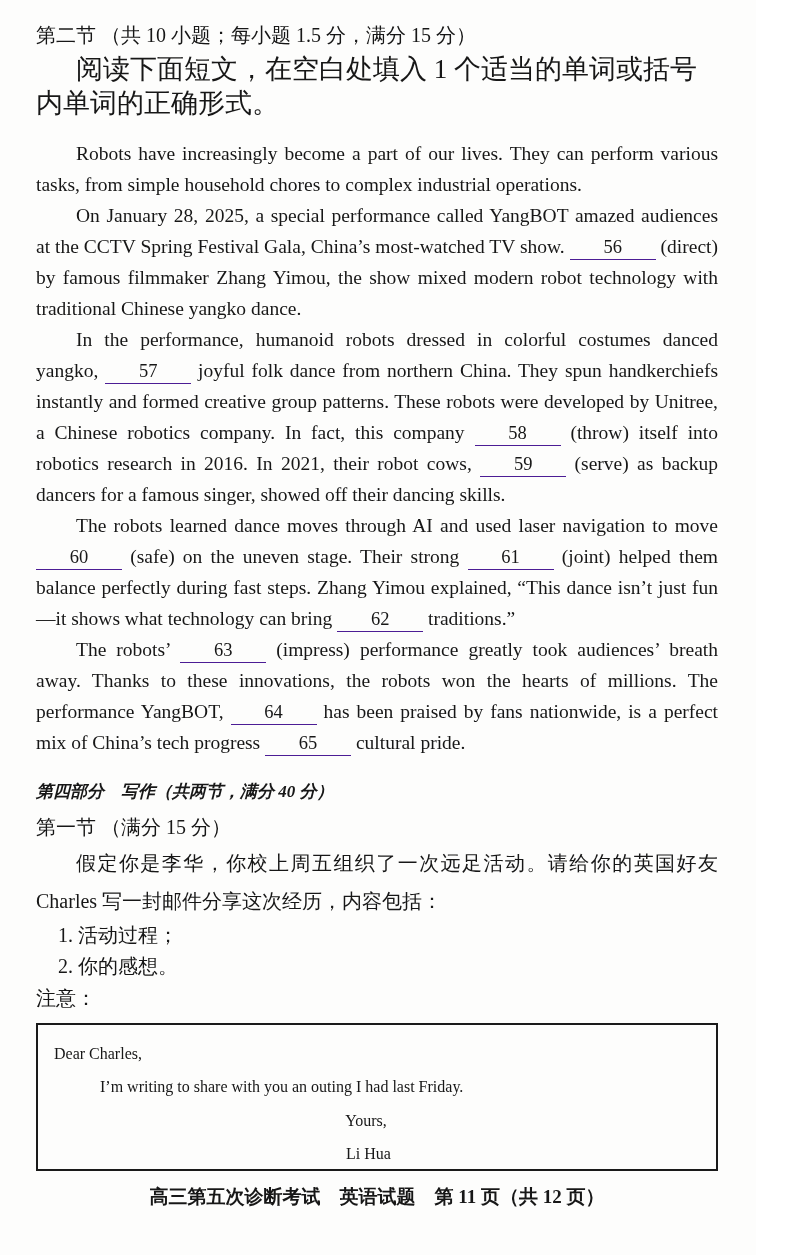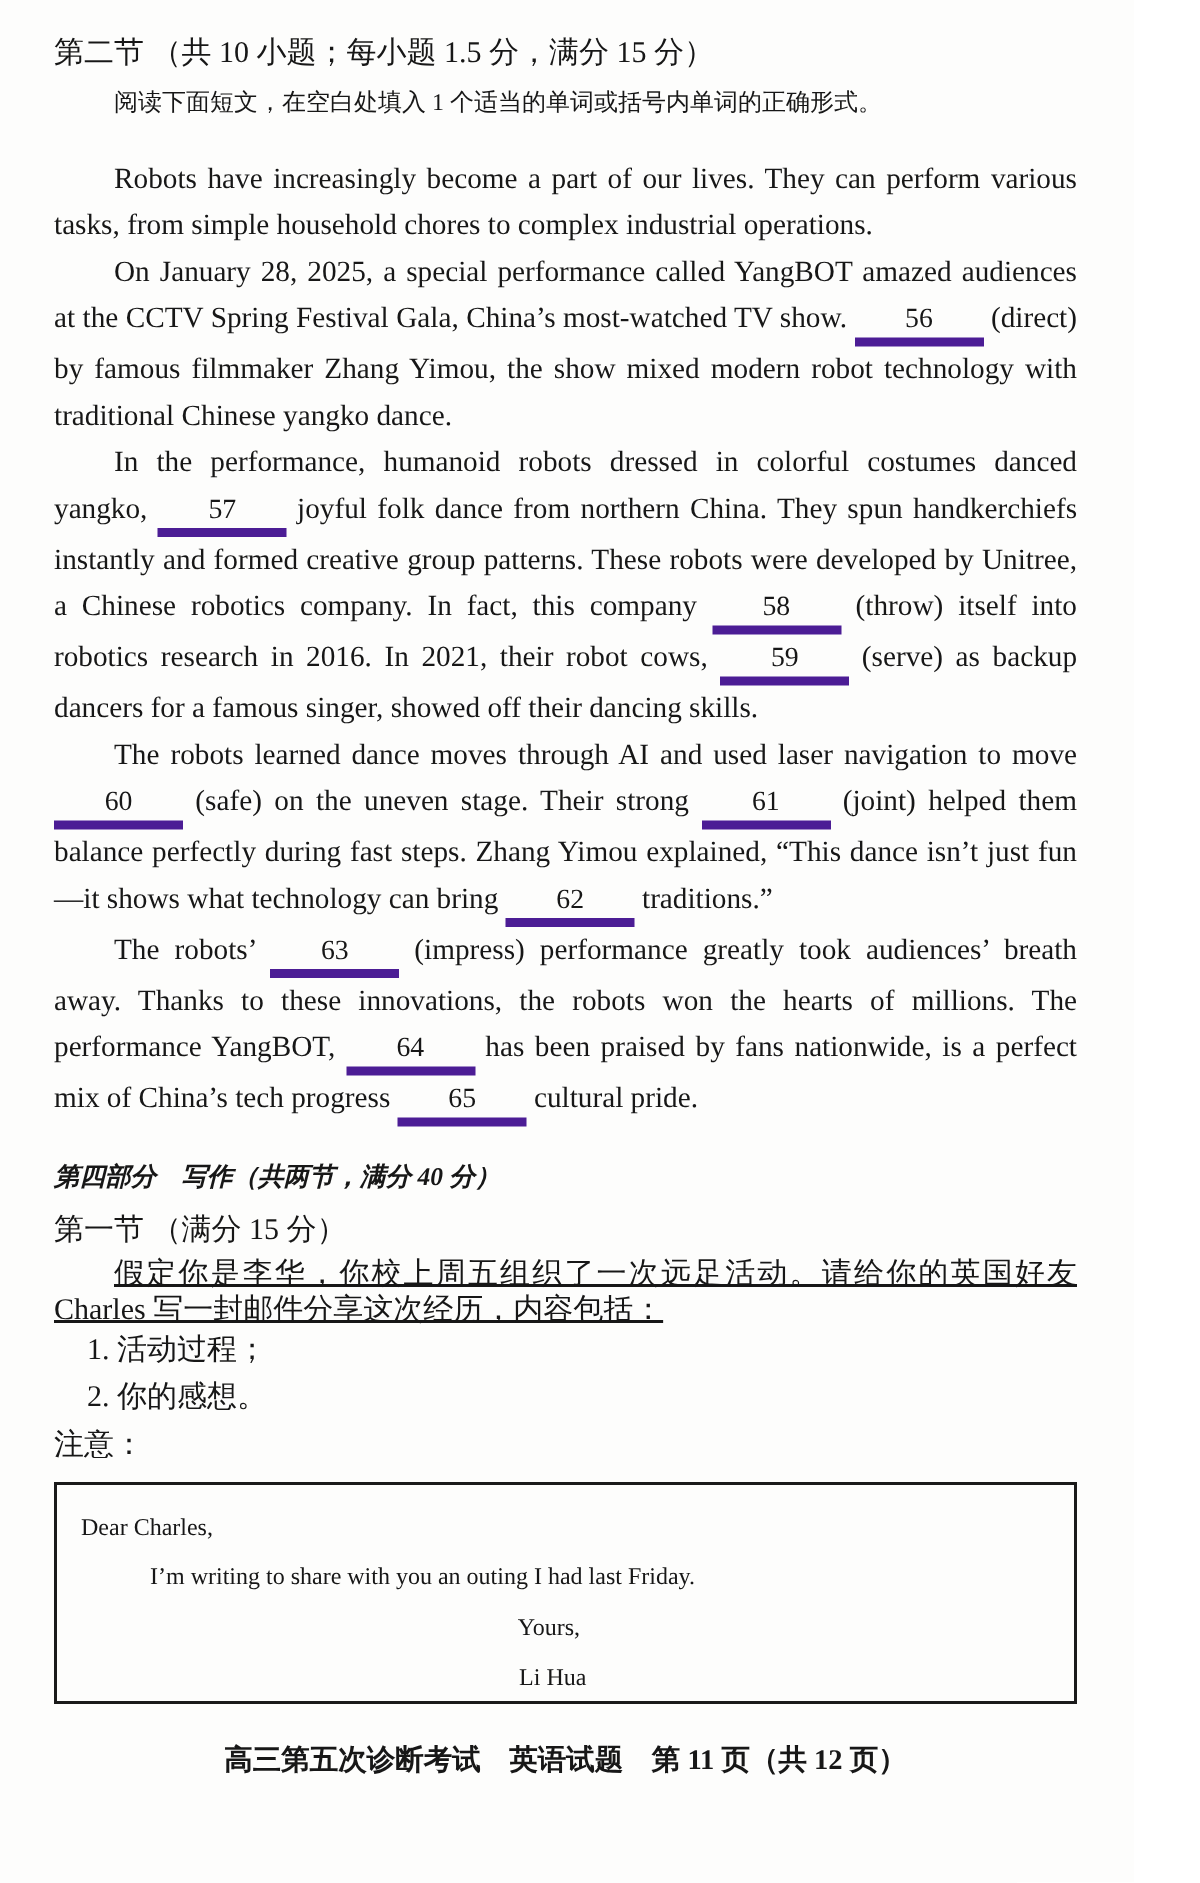--- a/index.html
+++ b/index.html
@@ -11,62 +11,62 @@
     padding: 18px 38px 0 36px;
     overflow: hidden;
     position: relative;
   }
   .sec-heading {
     font-size: 20px; line-height: 34px;
     white-space: nowrap;
   }
   .sec-heading.bold { font-weight: bold; font-size: 17px; line-height: 36px; font-style: italic; }
   .instruction {
-    font-size: 16px; line-height: 34px;
+    font-size: 27px; line-height: 34px;
     text-indent: 40px;
   }
   .cloze { margin-top: 18px; }
   .cloze p {
     margin: 0; font-size: 19.5px; line-height: 31px;
     text-indent: 40px; text-align: justify;
   }
   .blank {
     display: inline-block;
     min-width: 82px;
     text-indent: 0;
     text-align: center;
-    border-bottom: 6px solid #4c1d95;
+    border-bottom: 1px solid #4c1d95;
     font-size: 18.5px;
     line-height: 21px;
     padding: 0 2px 1px 2px;
   }
   .writing { margin-top: 16px; }
   .sub-heading { font-size: 20px; line-height: 34px; }
   .prompt {
-    margin: 0; font-size: 20px; line-height: 24px;
-    text-indent: 40px; text-align: justify; text-decoration: underline;
+    margin: 0; font-size: 20px; line-height: 38px;
+    text-indent: 40px; text-align: justify;
   }
   .pt-list { margin-left: 22px; }
   .pt-list div, .notice, .note-list div { font-size: 20px; line-height: 31px; }
   .notice { margin-top: 1px; }
   .note-list { margin-left: 42px; }
   .letter-box {
     margin-top: 9px;
     border: 2.5px solid #1a1a1a;
     height: 148px;
     box-sizing: border-box;
     padding: 12px 18px 0 16px;
     font-size: 16px;
   }
   .letter-salutation { line-height: 33px; }
   .letter-body { line-height: 33px; text-indent: 46px; }
   .letter-closing { line-height: 33px; text-align: center; padding-right: 20px; margin-top: 1px; }
   .letter-signature { line-height: 34px; text-align: center; padding-right: 15px; }
   .footer {
-    margin-top: 25px;
+    margin-top: 13px;
     text-align: center;
     font-weight: bold;
     font-size: 19px;
     line-height: 26px;
   }
 </style>
 </head>
 <body>
 
 <div class="page">

